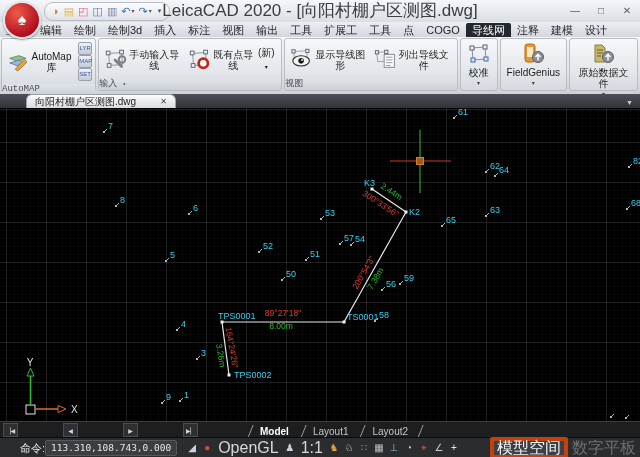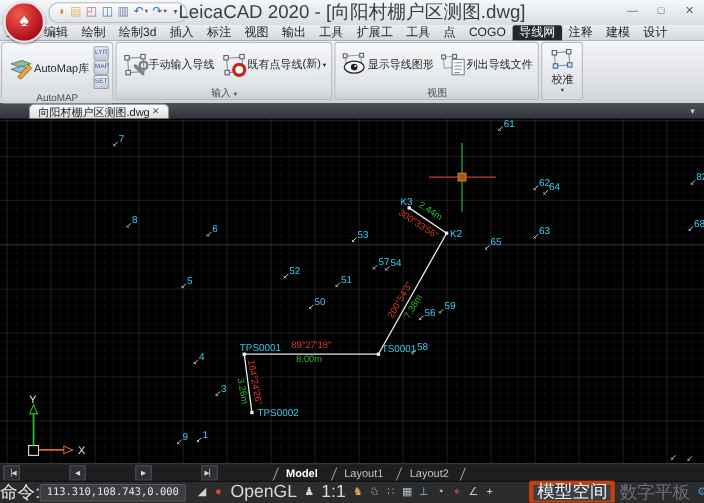--- a/index.html
+++ b/index.html
@@ -33,40 +33,40 @@
   .rtab.active{background:#23272e;color:#fff;border-radius:2px 2px 0 0;}
 
   
   .ribbon{position:absolute;top:37px;left:0;right:0;height:57px;
     background:linear-gradient(#f3f4f6,#dcdfe4 70%,#ced2d7);display:flex;
     padding:1px 0 0 1px;box-sizing:border-box;}
   .rpanel{height:53px;border:1px solid #b9bdc3;border-radius:3px;margin-right:2px;
     background:linear-gradient(#f7f8fa,#e4e7eb 62%,#d6dadf);display:flex;flex-direction:column;
     box-sizing:border-box;}
   .rbody{flex:1;display:flex;align-items:stretch;padding:1px 2px;}
-  .rlabel{height:11px;font-size:9px;color:#4a4e55;text-align:center;line-height:11px;
-    background:linear-gradient(#e0e3e8,#ccd0d6);border-radius:0 0 2px 2px;white-space:nowrap;}
+  .rlabel{height:11px;font-size:9px;color:#4a4e55;line-height:11px;
+    background:linear-gradient(#e0e3e8,#ccd0d6);border-radius:0 0 2px 2px;white-space:nowrap;font-family:Liberation Mono, monospace;}
   .rlabel .arr{font-size:6px;}
   .bigbtn{display:flex;flex-direction:row;align-items:center;padding:1px 3px 0;
     font-size:10px;color:#1e1e1e;border-radius:2px;line-height:11px;text-align:center;}
   .bicon{width:24px;height:24px;margin-bottom:1px;}
   .smallcol{display:flex;flex-direction:column;justify-content:space-between;padding:2px 1px;}
   .sbtn{width:12px;height:11px;border:1px solid #9aa0aa;border-radius:2px;
     background:linear-gradient(#eef2f8,#c3cbd8);font-size:6px;color:#3a5a9a;
     text-align:center;line-height:10px;}
   .tallbtn{display:flex;flex-direction:column;align-items:center;justify-content:flex-start;
     padding:2px 4px 0;font-size:10px;color:#1e1e1e;line-height:11px;text-align:center;}
   .tallbtn .arr{font-size:6px;color:#444;}
 
   
   .docbar{position:absolute;top:94px;left:0;right:0;height:14px;
     background:linear-gradient(#4c5056,#303339);display:flex;align-items:flex-end;}
   .doctab{margin-left:26px;height:13px;background:linear-gradient(#fcfcfd,#dadce0);
     border:1px solid #9aa0a8;border-bottom:none;border-radius:6px 6px 0 0;
-    padding:0 8px;font-size:10px;color:#1c1c1c;display:flex;align-items:center;gap:2px;}
+    padding:0 8px;font-size:10px;color:#1c1c1c;display:flex;align-items:center;gap:24px;}
   .doctab .close{font-size:8px;color:#444;}
   .docoverflow{margin-left:auto;color:#caced4;font-size:7px;padding:0 7px 2px 0;}
 
   
   .canvas{position:absolute;top:108px;left:0;right:0;height:313px;background:
     repeating-linear-gradient(90deg, rgba(255,255,255,0.085) 0 1px, transparent 1px 40px),
     repeating-linear-gradient(0deg,  rgba(255,255,255,0.085) 0 1px, transparent 1px 40px),
     repeating-linear-gradient(90deg, rgba(255,255,255,0.030) 0 1px, transparent 1px 8px),
     repeating-linear-gradient(0deg,  rgba(255,255,255,0.030) 0 1px, transparent 1px 8px),
     #000;background-position:6px 2px;}
@@ -82,21 +82,21 @@
     line-height:15px;}
   .ltab::before{content:"";position:absolute;left:3px;top:1px;bottom:0;width:1px;
     background:#9a9ca0;transform:skewX(-22deg);}
   .ltab.last::after{content:"";position:absolute;right:-2px;top:1px;bottom:0;width:1px;
     background:#9a9ca0;transform:skewX(-22deg);}
   .ltab.active{color:#fff;font-weight:bold;}
 
   
   .bottombar{position:absolute;top:437px;left:0;right:0;height:20px;background:#2b2c2e;
     border-top:1px solid #0a0a0a;display:flex;align-items:center;color:#d8d8d8;}
-  .prompt{width:182px;padding-left:0;font-size:16px;color:#ececec;white-space:nowrap;}
+  .prompt{width:182px;padding-left:20px;font-size:11px;color:#ececec;white-space:nowrap;}
   .coords{background:#3b3d41;border:1px solid #55585e;border-radius:2px;padding:0 5px;
     font-family:"DejaVu Sans Mono",monospace;font-size:9.5px;color:#e6e6e6;height:14px;
     line-height:14px;margin-right:8px;white-space:nowrap;}
   .sbicon{min-width:12px;text-align:center;font-size:10px;line-height:18px;padding:0 1px;}
   .sbtext{font-size:16px;padding:0 3px;white-space:nowrap;}
   .sbtext.boxed{background:#3c4046;border:4px solid #c2410c;border-radius:2px;height:14px;
     line-height:14px;color:#f2f2f2;margin-left:28px;}
   .sbtext.dim{color:#6c7076;}
 </style>
 </head>
@@ -250,21 +250,49 @@
             <rect x="16" y="3" width="4" height="4" fill="#eef1f6" stroke="#5a6070"></rect>
             <rect x="17" y="15" width="4" height="4" fill="#d8e8f8" stroke="#3a6aaa"></rect>
             <rect x="4" y="16" width="4" height="4" fill="#d8e8f8" stroke="#3a6aaa"></rect>
           </svg>
           <span>校准</span>
           <span class="arr">▾</span>
         </div>
       </div>
     </div>
 
-
+    <div class="rpanel">
+      <div class="rbody">
+        <div class="tallbtn">
+          <svg class="bicon" viewBox="0 0 24 24">
+            <rect x="4" y="2" width="10" height="18" rx="2.5" fill="#e8972e" stroke="#b06a14"></rect>
+            <rect x="6" y="5" width="6" height="10" fill="#f8e8c8"></rect>
+            <circle cx="17" cy="15" r="5.5" fill="#8a8f98" stroke="#5a6068"></circle>
+            <path d="M17 18.5 L17 12.5 M14.5 15 L17 12.2 L19.5 15" stroke="#fff" stroke-width="1.4" fill="none"></path>
+          </svg>
+          <span>FieldGenius</span>
+          <span class="arr">▾</span>
+        </div>
+      </div>
+    </div>
+
+    <div class="rpanel">
+      <div class="rbody">
+        <div class="tallbtn">
+          <svg class="bicon" viewBox="0 0 24 24">
+            <path d="M4 3 H11 L14 6 V20 H4 Z" fill="#c8b86a" stroke="#8a7a3a"></path>
+            <path d="M6 8 H12 M6 11 H12 M6 14 H10" stroke="#6a5e2a" stroke-width="1"></path>
+            <circle cx="17" cy="15" r="5.5" fill="#8a8f98" stroke="#5a6068"></circle>
+            <path d="M17 18.5 L17 12.5 M14.5 15 L17 12.2 L19.5 15" stroke="#fff" stroke-width="1.4" fill="none"></path>
+          </svg>
+          <span>原始数据文件</span>
+          <span class="arr">▾</span>
+        </div>
+      </div>
+    </div>
 
   </div>
 
   <div class="docbar">
     <div class="doctab">
       <span>向阳村棚户区测图.dwg</span>
       <span class="close">✕</span>
     </div>
     <span class="docoverflow">▼</span>
   </div>

